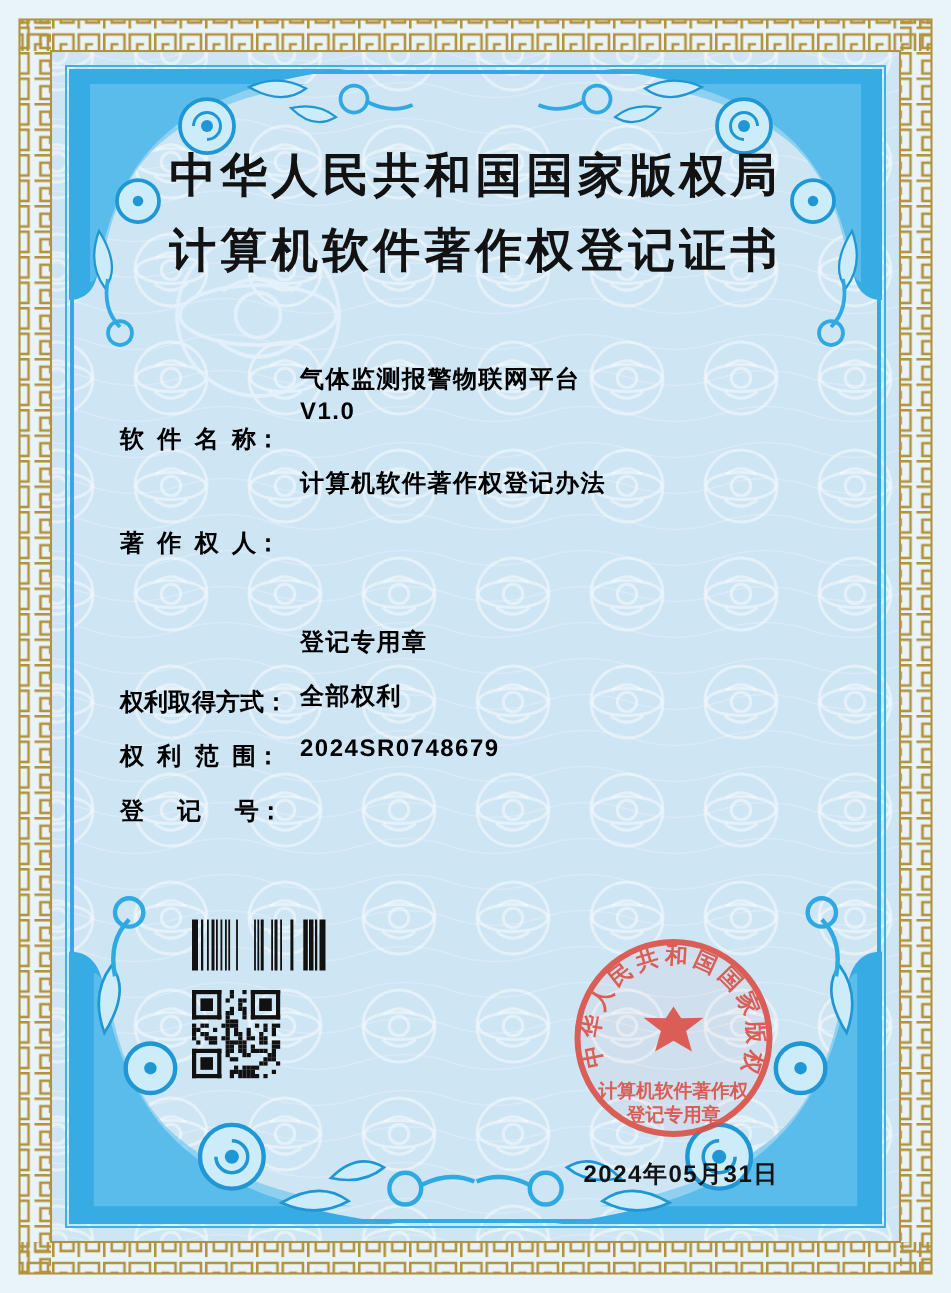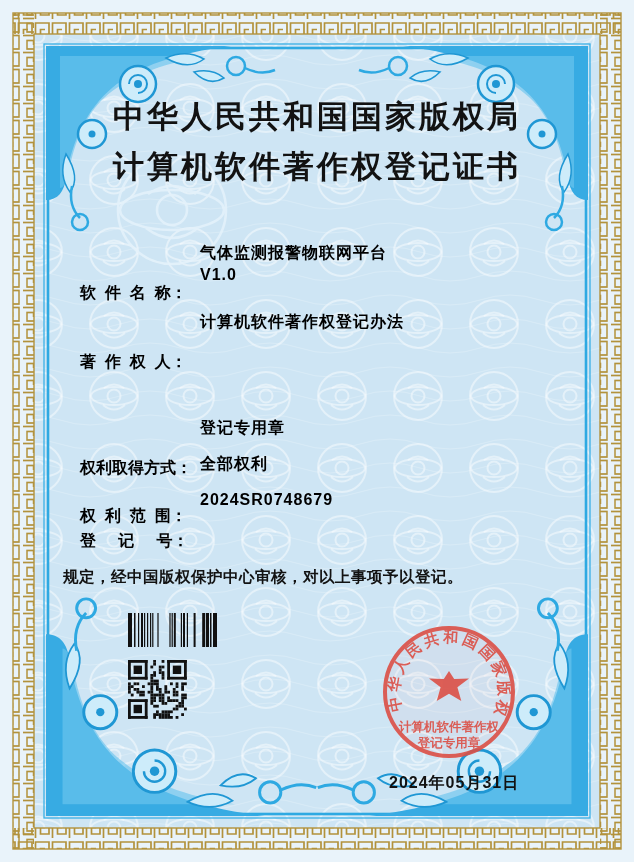--- a/index.html
+++ b/index.html
@@ -280,26 +280,25 @@
   </div>
   <div class="frow">
     <span class="flabel" style="top:312px">著  作  权  人：</span>
     <span class="fvalue" style="top:312px">计算机软件著作权登记办法</span>
   </div>
   <div class="frow">
     <span class="flabel" style="top:418px">权利取得方式：</span>
     <span class="fvalue" style="top:418px">登记专用章</span>
   </div>
   <div class="frow">
-    <span class="flabel" style="top:466px">权  利  范  围：</span>
+    <span class="flabel" style="top:454px">权  利  范  围：</span>
     <span class="fvalue" style="top:454px">全部权利</span>
   </div>
   <div class="frow">
     <span class="flabel" style="top:491px">登     记     号：</span>
     <span class="fvalue" style="top:491px">2024SR0748679</span>
   </div>
 
-  <div class="txt stmt" id="stmt2">规定，经中国版权保护中心审核，对以上事项予以登记。</div>
 
   <div class="txt" id="date">
     <span id="date-inner">2024年05月31日</span>
   </div>
 </div>
 
 </body></html>

